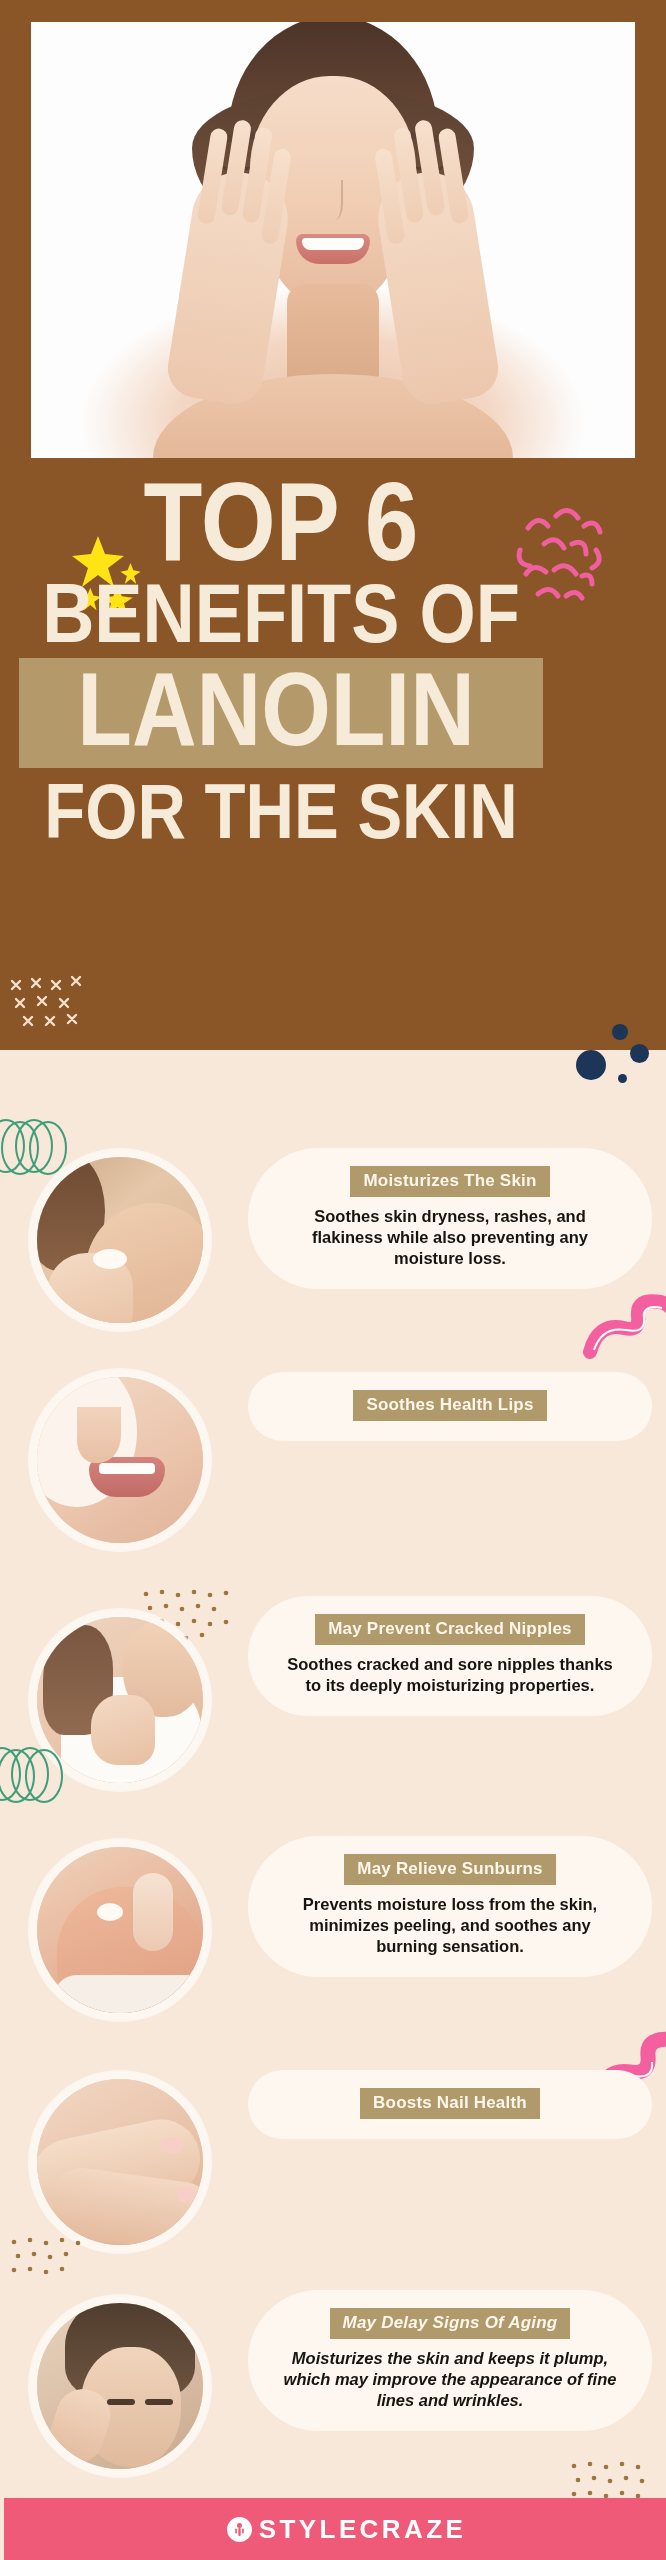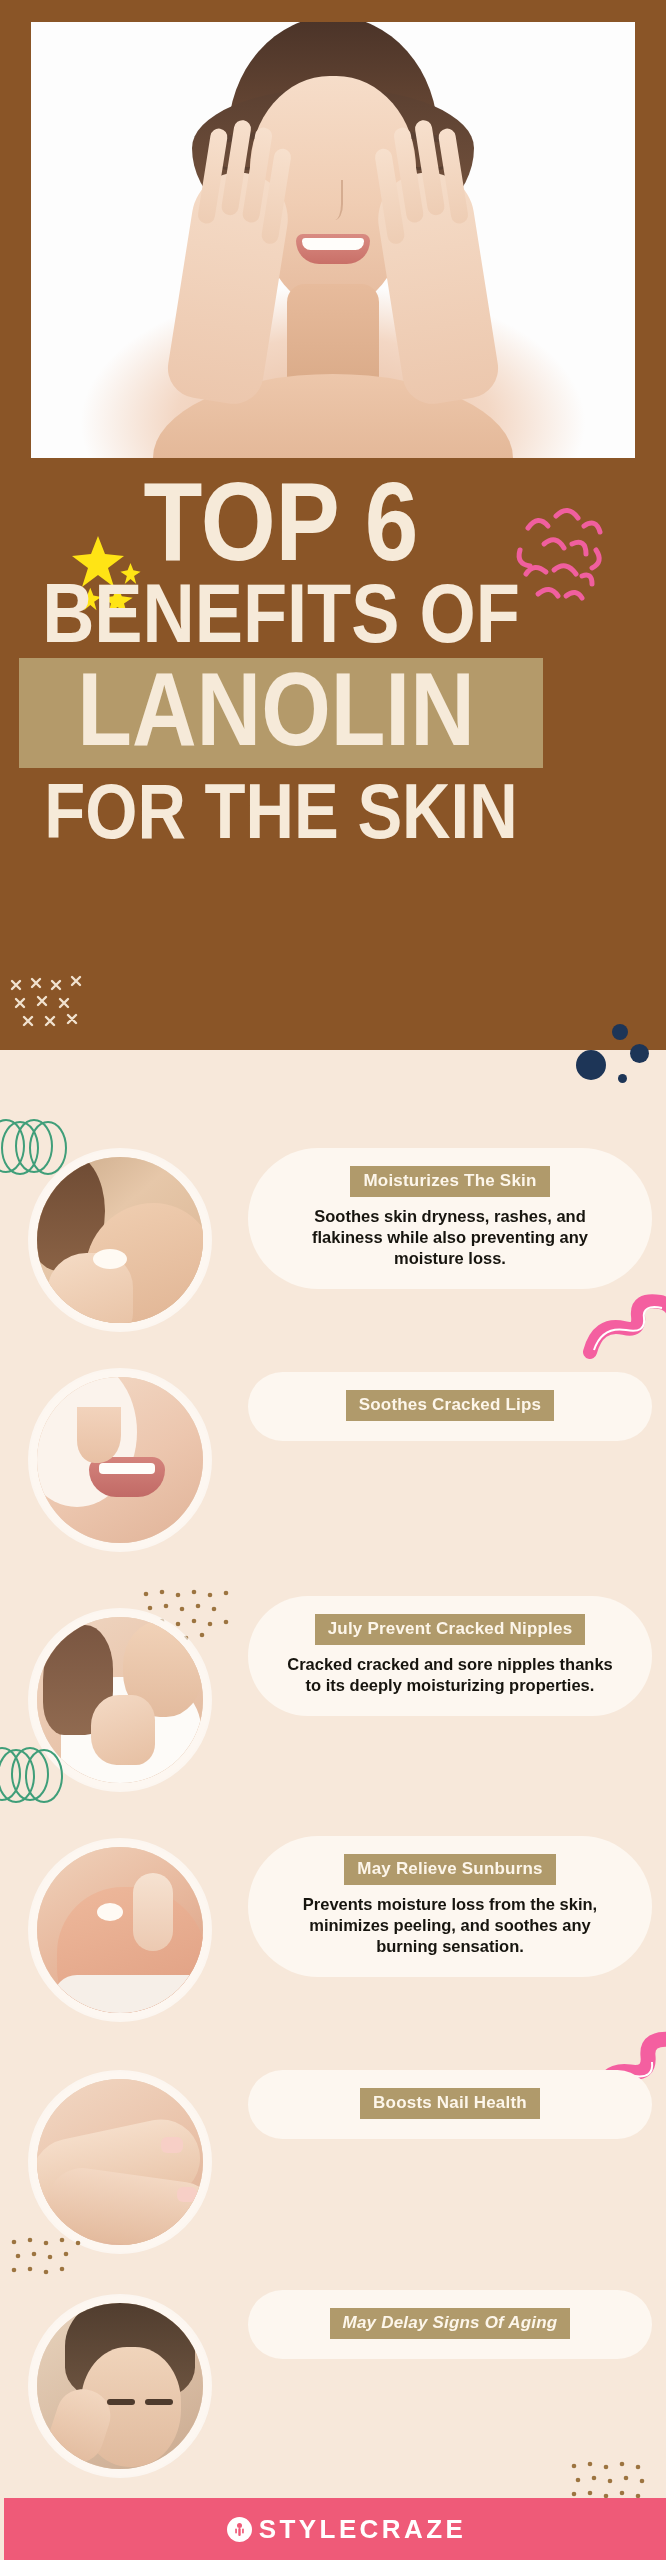--- a/index.html
+++ b/index.html
@@ -295,21 +295,21 @@
 
     <div class="row">
       <div class="thumb" style="left:30px;top:320px;">
         <i style="inset:0;background:linear-gradient(150deg,#f3dbc8 0%,#ecc6ae 55%,#e0b398 100%);"></i>
         <i style="left:-20px;top:-20px;width:120px;height:150px;background:#fbf3ec;border-radius:50%;"></i>
         <i style="left:52px;top:80px;width:76px;height:40px;background:linear-gradient(180deg,#d4837c,#c16a66);border-radius:16px 16px 34px 34px;"></i>
         <i style="left:62px;top:86px;width:56px;height:11px;background:#fffdfa;border-radius:4px;"></i>
         <i style="left:40px;top:30px;width:44px;height:56px;background:linear-gradient(180deg,#f2d3bc,#e8c0a4);border-radius:0 0 50% 40%;"></i>
       </div>
       <div class="card" style="top:322px;">
-        <div class="badge">Soothes Cracked Lips</div>
+        <div class="badge">Soothes Health Lips</div>
       </div>
     </div>
 
     <div class="dotgrid" style="left:140px;top:538px;">
       <svg width="92" height="54" viewBox="0 0 92 54">
         <g fill="#9c7440">
           <circle cx="6" cy="6" r="2.3"></circle>
             <circle cx="22" cy="4" r="2.3"></circle>
             <circle cx="38" cy="7" r="2.3"></circle>
             <circle cx="54" cy="4" r="2.3"></circle>
@@ -336,22 +336,22 @@
 
     <div class="row">
       <div class="thumb" style="left:30px;top:560px;">
         <i style="inset:0;background:linear-gradient(150deg,#efd6c2 0%,#e8c3a9 60%,#dcb295 100%);"></i>
         <i style="left:24px;top:60px;width:140px;height:130px;background:#fdfbf8;border-radius:40% 40% 20% 20%;"></i>
         <i style="left:6px;top:8px;width:70px;height:110px;background:linear-gradient(180deg,#7a5641,#906a50);border-radius:50% 40% 40% 30%;"></i>
         <i style="left:86px;top:4px;width:80px;height:96px;background:linear-gradient(180deg,#f1d2b8,#e3bb9e);border-radius:46%;"></i>
         <i style="left:54px;top:78px;width:64px;height:70px;background:linear-gradient(160deg,#f4dac5,#e6bfa2);border-radius:44% 36% 30% 40%;"></i>
       </div>
       <div class="card" style="top:546px;">
-        <div class="badge">July Prevent Cracked Nipples</div>
-        <div class="desc">Cracked cracked and sore nipples thanks to its deeply moisturizing properties.</div>
+        <div class="badge">May Prevent Cracked Nipples</div>
+        <div class="desc">Soothes cracked and sore nipples thanks to its deeply moisturizing properties.</div>
       </div>
     </div>
 
     <div class="spiral" style="left:-18px;top:690px;">
       <svg width="96" height="76" viewBox="0 0 96 76" fill="none" stroke="#3f9e79" stroke-width="2">
         <ellipse cx="20" cy="34" rx="18" ry="26"></ellipse>
         <ellipse cx="34" cy="36" rx="18" ry="26"></ellipse>
         <ellipse cx="48" cy="34" rx="18" ry="26"></ellipse>
         <ellipse cx="62" cy="36" rx="18" ry="26"></ellipse>
       </svg>
@@ -415,20 +415,21 @@
       <div class="thumb" style="left:30px;top:1246px;">
         <i style="inset:0;background:linear-gradient(150deg,#e7d3bd 0%,#d9bda4 55%,#c9a98f 100%);"></i>
         <i style="left:28px;top:-10px;width:130px;height:106px;background:linear-gradient(180deg,#4e3b2d,#6d5440);border-radius:50% 50% 30% 30%;"></i>
         <i style="left:44px;top:44px;width:100px;height:120px;background:linear-gradient(180deg,#f0d4bb,#e0ba9d);border-radius:46% 46% 48% 48%;"></i>
         <i style="left:16px;top:86px;width:54px;height:74px;background:linear-gradient(180deg,#f2d7c0,#e2bb9e);border-radius:26px;transform:rotate(18deg);"></i>
         <i style="left:70px;top:96px;width:28px;height:6px;background:#4e3b2d;border-radius:4px;"></i>
         <i style="left:108px;top:96px;width:28px;height:6px;background:#4e3b2d;border-radius:4px;"></i>
       </div>
       <div class="card" style="top:1240px;font-style:italic;">
         <div class="badge">May Delay Signs Of Aging</div>
+        <div class="desc">Moisturizes the skin and keeps it plump, which may improve the appearance of fine lines and wrinkles.</div>
       </div>
     </div>
 
     <div class="dotgrid" style="right:6px;top:1410px;">
       <svg width="92" height="54" viewBox="0 0 92 54">
         <g fill="#9c7440">
           <circle cx="6" cy="6" r="2.3"></circle>
             <circle cx="22" cy="4" r="2.3"></circle>
             <circle cx="38" cy="7" r="2.3"></circle>
             <circle cx="54" cy="4" r="2.3"></circle>

